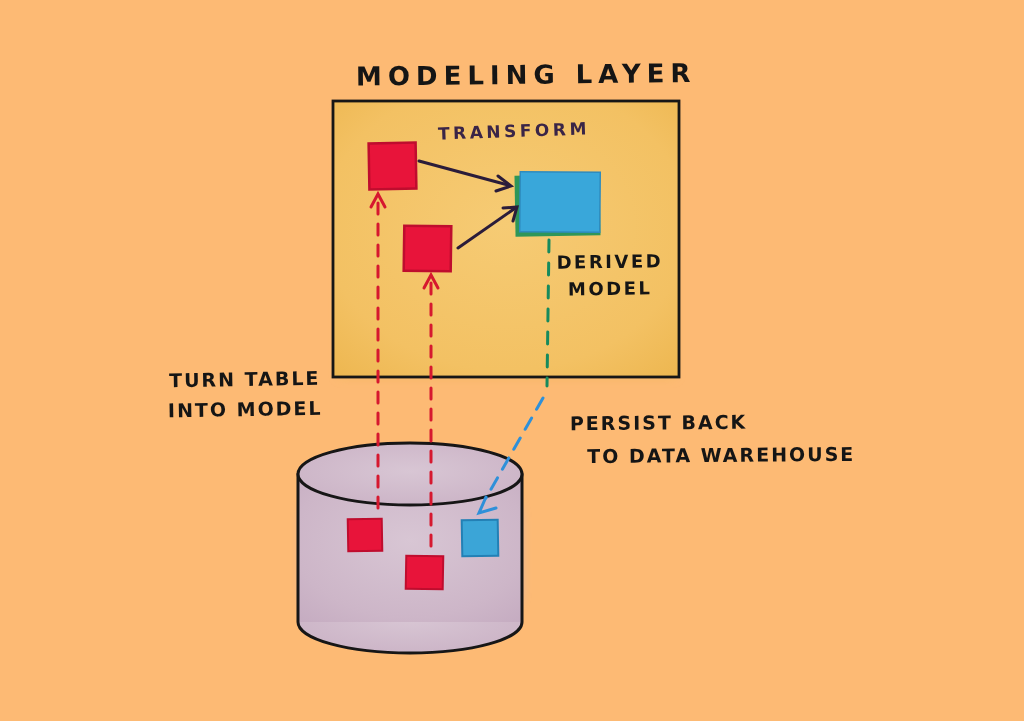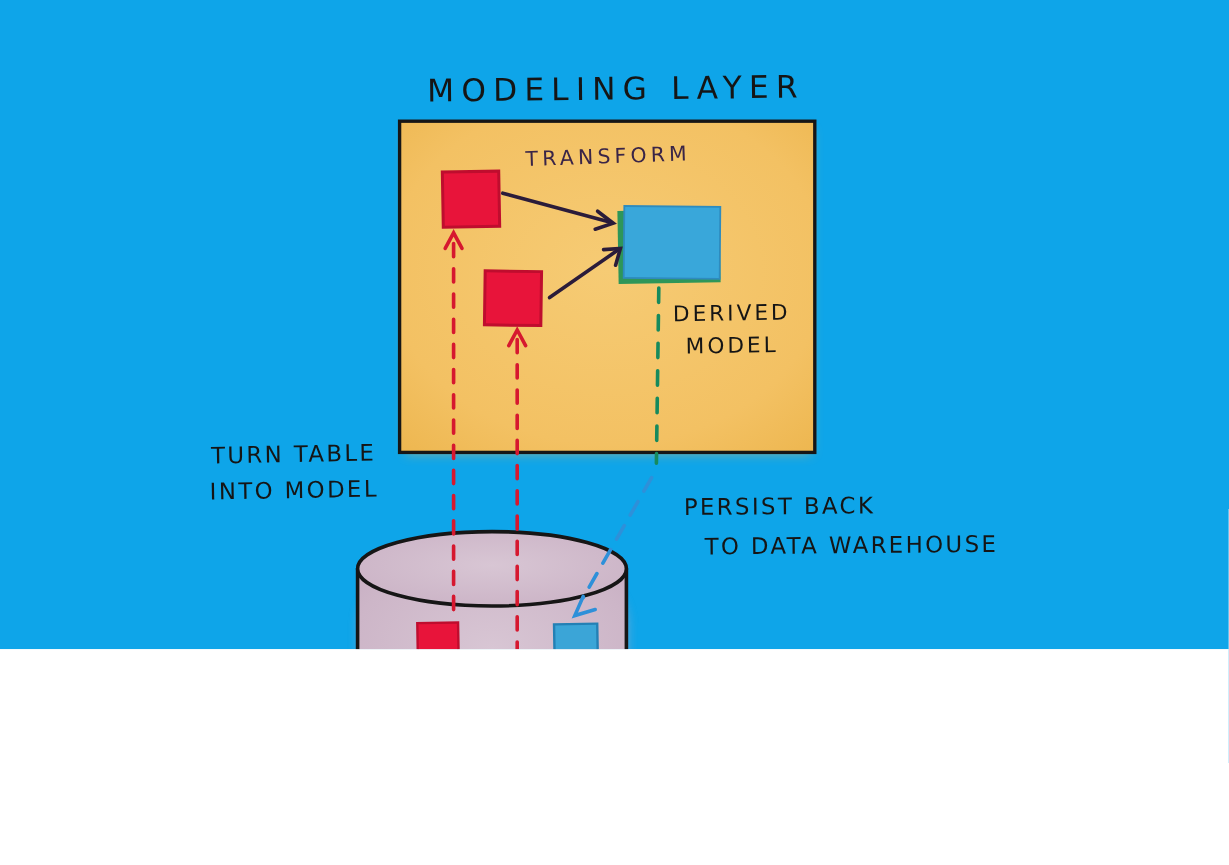--- a/index.html
+++ b/index.html
@@ -1,18 +1,18 @@
 <!DOCTYPE html>
 <html><head>
 <meta charset="utf-8">
 <style>
   html,body{margin:0;padding:0;background:#ffffff;}
   .canvas{
-    position:relative;width:1024px;height:541px;background:#0ea5e9;
-    overflow:hidden;font-family:"DejaVu Sans","Liberation Sans",sans-serif;
+    position:relative;width:1024px;height:721px;background:#fdba74;
+    overflow:hidden;font-family:"DejaVu Sans","Liberation Sans",sans-serif;font-weight:bold;
   }
   .canvas svg{position:absolute;left:0;top:0;}
   .label{position:absolute;color:#151515;white-space:nowrap;}
   .title{
     left:356px;top:60px;width:300px;text-align:center;
     font-size:26px;letter-spacing:6px;transform:rotate(-0.6deg);
   }
   .transform{
     left:438px;top:121px;font-size:17px;letter-spacing:3.5px;
     color:#3A2547;transform:rotate(-2deg);

